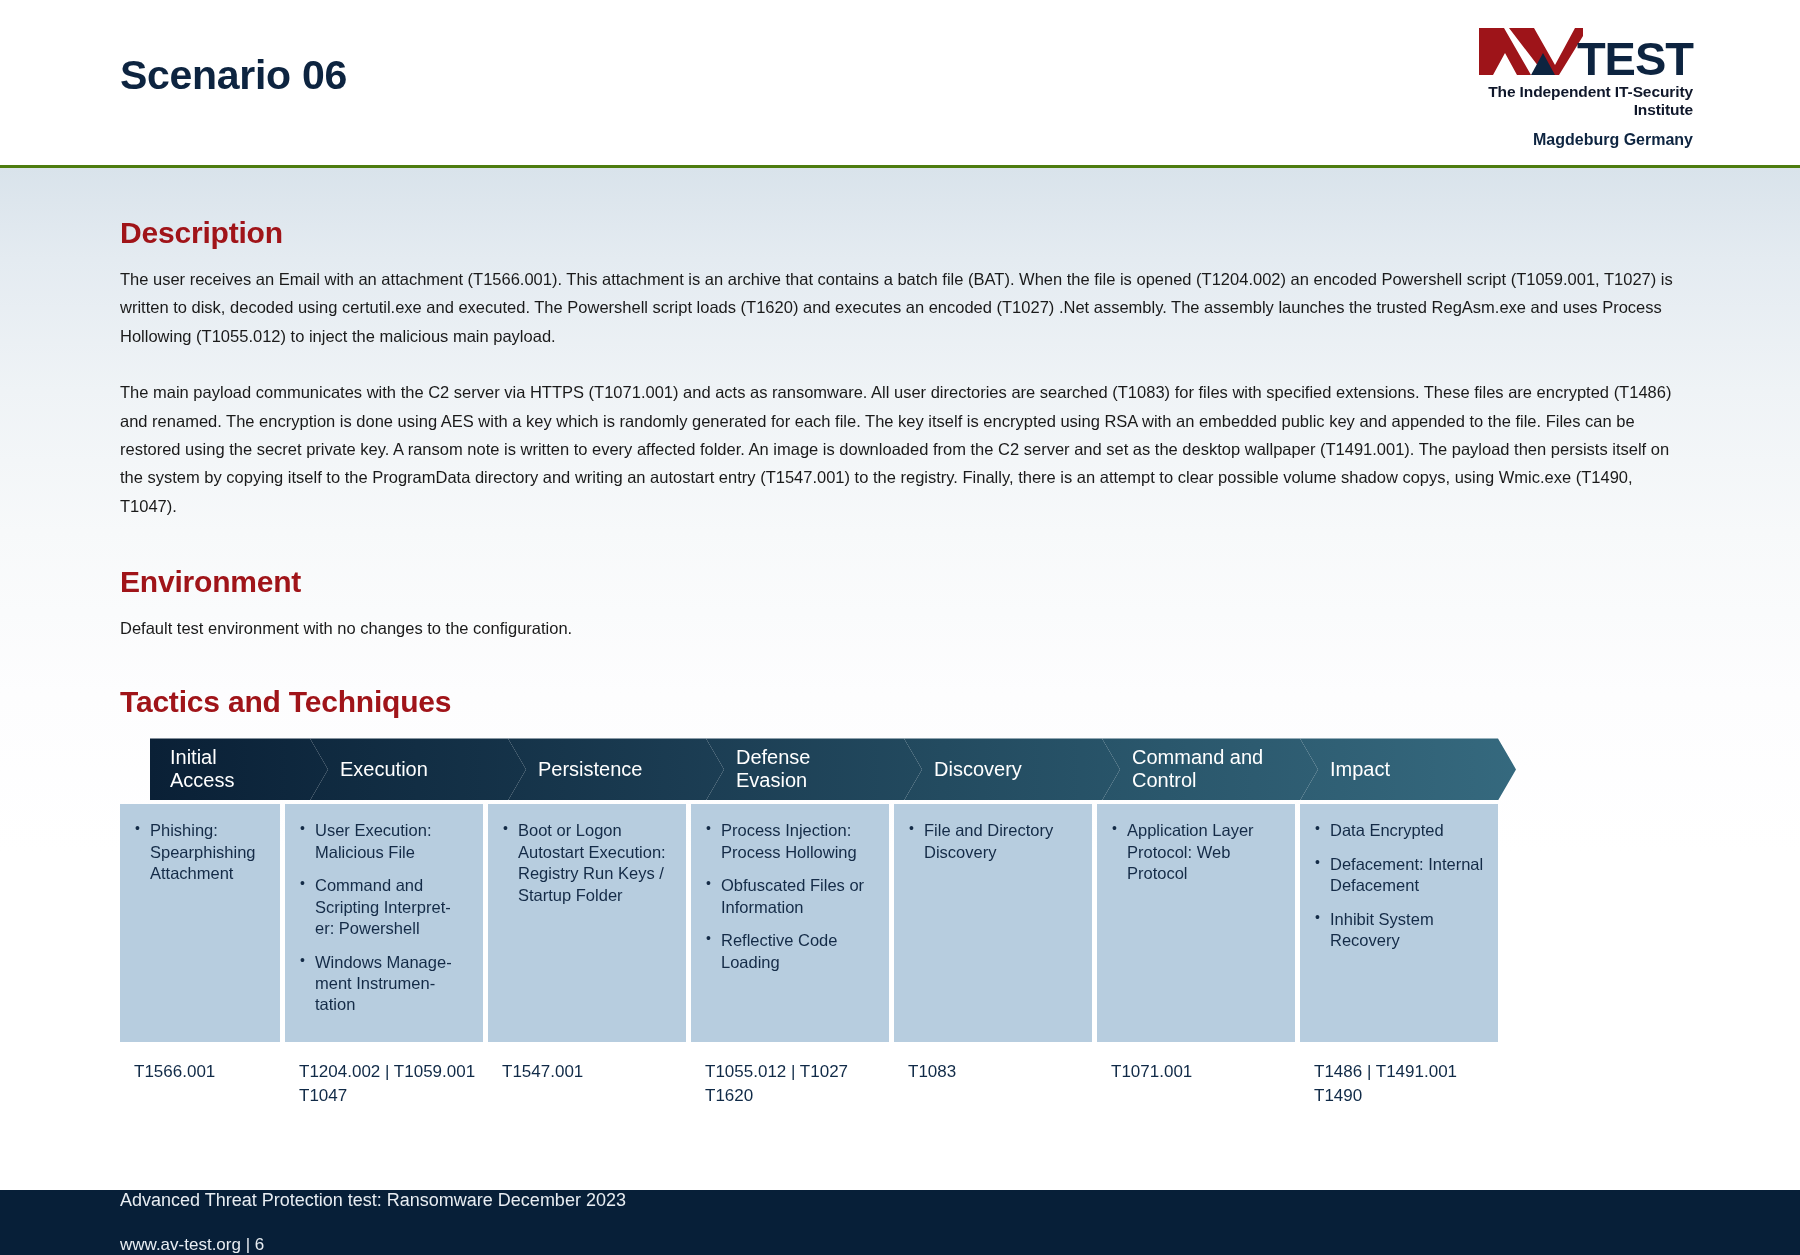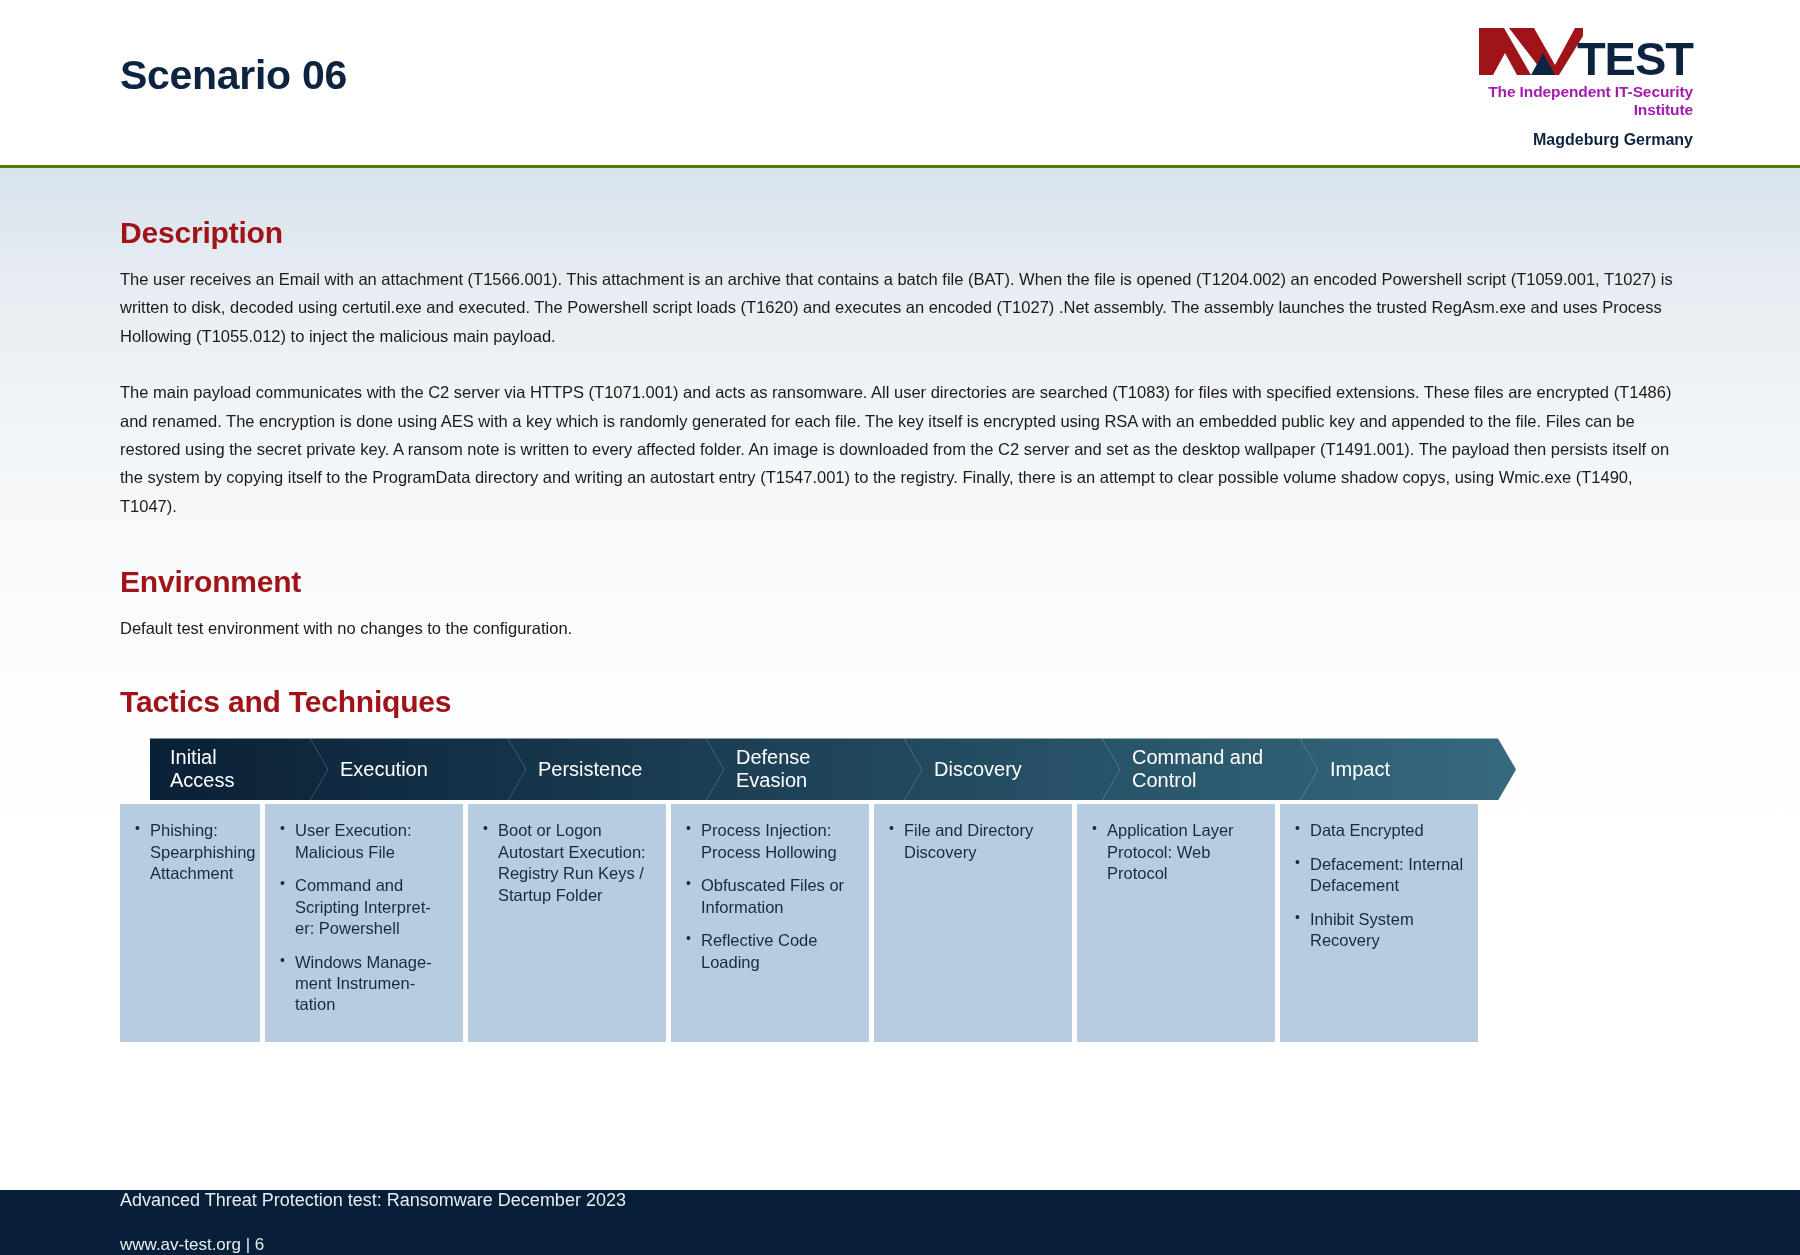--- a/index.html
+++ b/index.html
@@ -44,21 +44,21 @@
     font-size: 47px;
     font-weight: bold;
     color: #0d2440;
     letter-spacing: -1px;
     margin-left: -6px;
     line-height: 0.92;
   }
   .logo-sub1 {
     font-size: 15.5px;
     font-weight: bold;
-    color: #a21caf;
+    color: #0f172a;
     margin-top: 3px;
     letter-spacing: -0.1px;
   }
   .logo-sub2 {
     font-size: 16px;
     font-weight: bold;
     color: #0d2440;
     margin-top: 12px;
   }
 
@@ -205,21 +205,21 @@
           <div class="chev" style="width: 216px; background: linear-gradient(90deg, rgb(15, 41, 63) 0%, rgb(21, 51, 73) 100%); z-index: 19;">Execution</div>
           <div class="chev" style="width: 216px; background: linear-gradient(90deg, rgb(21, 51, 73) 0%, rgb(28, 62, 84) 100%); z-index: 18;">Persistence</div>
           <div class="chev" style="width: 216px; background: linear-gradient(90deg, rgb(28, 62, 84) 0%, rgb(34, 73, 94) 100%); z-index: 17;">Defense
 Evasion</div>
           <div class="chev" style="width: 216px; background: linear-gradient(90deg, rgb(34, 73, 94) 0%, rgb(40, 84, 105) 100%); z-index: 16;">Discovery</div>
           <div class="chev" style="width: 216px; background: linear-gradient(90deg, rgb(40, 84, 105) 0%, rgb(47, 94, 115) 100%); z-index: 15;">Command and
 Control</div>
           <div class="chev" style="width: 216px; background: linear-gradient(90deg, rgb(47, 94, 115) 0%, rgb(53, 105, 126) 100%); z-index: 14;">Impact</div>
         </div>
       <div class="cells-row" id="cells-row">
-          <div class="cell" style="width: 140px; background: rgb(183, 205, 223);">
+          <div class="cell" style="width: 160px; background: rgb(183, 205, 223);">
             <ul>
               <li>Phishing: Spearphishing Attachment</li>
             </ul>
           </div>
           <div class="cell" style="width: 198px; background: rgb(183, 205, 223);">
             <ul>
               <li>User Execution: Malicious File</li>
               <li>Command and Scripting Interpret­ er: Powershell</li>
               <li>Windows Manage­ ment Instrumen­ tation</li>
             </ul>
@@ -246,20 +246,32 @@
               <li>Application Layer Protocol: Web Protocol</li>
             </ul>
           </div>
           <div class="cell" style="width: 198px; background: rgb(183, 205, 223);">
             <ul>
               <li>Data Encrypted</li>
               <li>Defacement: Internal Defacement</li>
               <li>Inhibit System Recovery</li>
             </ul>
           </div>
+        </div>
+      <div class="ids-row" id="ids-row">
+          <div class="idcell" style="width: 160px;">T1566.001</div>
+          <div class="idcell" style="width: 198px;">T1204.002 | T1059.001
+T1047</div>
+          <div class="idcell" style="width: 198px;">T1547.001</div>
+          <div class="idcell" style="width: 198px;">T1055.012 | T1027
+T1620</div>
+          <div class="idcell" style="width: 198px;">T1083</div>
+          <div class="idcell" style="width: 198px;">T1071.001</div>
+          <div class="idcell" style="width: 198px;">T1486 | T1491.001
+T1490</div>
         </div>
     </div>
   </div>
 
   <div class="footer">
     <div class="footer-left">Advanced Threat Protection test: Ransomware December 2023</div>
     <div class="footer-right">www.av-test.org | 6</div>
   </div>
 
 </div>

